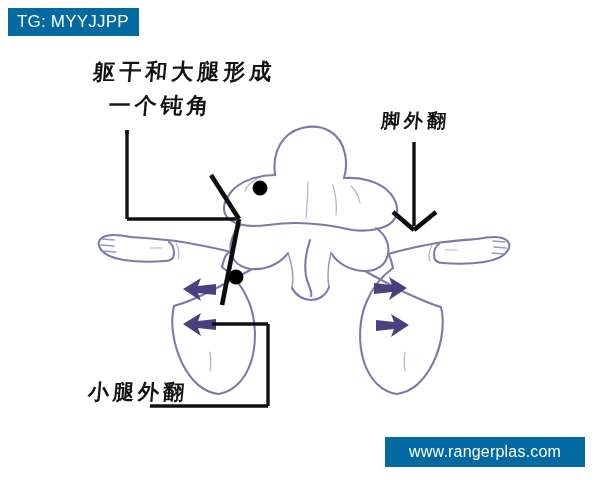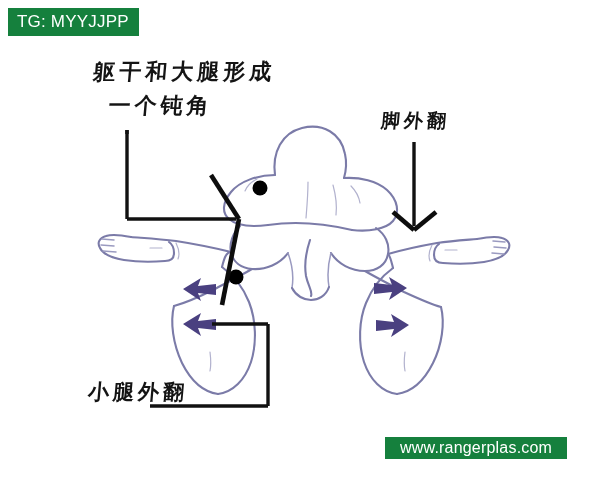--- a/index.html
+++ b/index.html
@@ -22,41 +22,41 @@
     position: absolute;
     left: 0;
     top: 0;
     width: 600px;
     height: 480px;
   }
 
   
   .watermark {
     position: absolute;
-    background: #15803d;
+    background: #0369a1;
     color: #ffffff;
     font-family: "Liberation Sans", sans-serif;
     font-weight: 400;
     letter-spacing: 0.2px;
     display: flex;
     align-items: center;
     white-space: nowrap;
   }
   #watermark-top {
     left: 8px;
     top: 8px;
     height: 28px;
     padding: 0 10px 0 9px;
     font-size: 17px;
   }
   #watermark-bottom {
     left: 385px;
     top: 437px;
-    height: 22px;
-    padding: 0 15px;
+    height: 30px;
+    padding: 0 24px;
     font-size: 16px;
     text-align: center;
   }
 
   
   .annotation {
     position: absolute;
     color: #141414;
     font-family: "DejaVu Sans", sans-serif;
     font-weight: 700;

